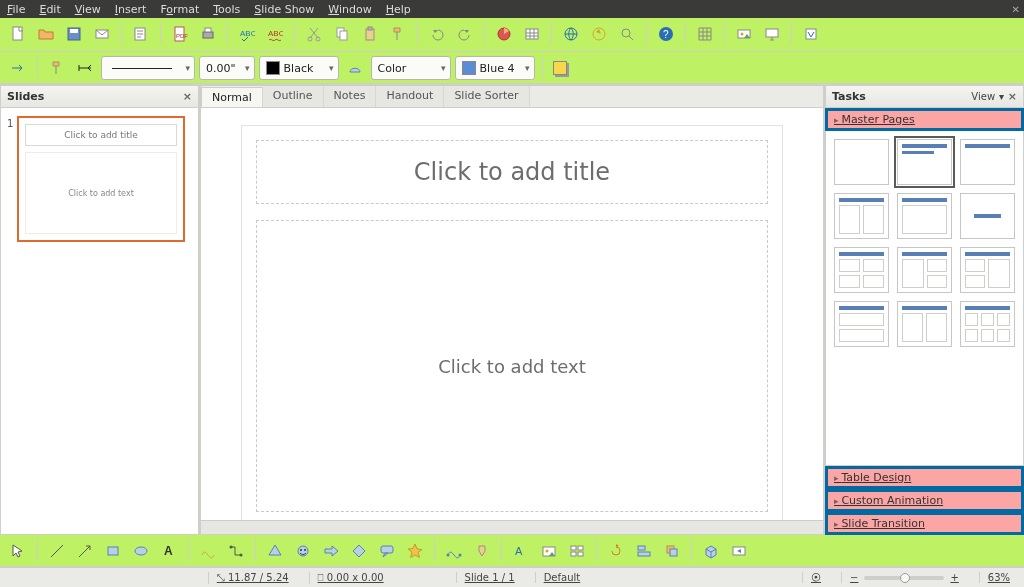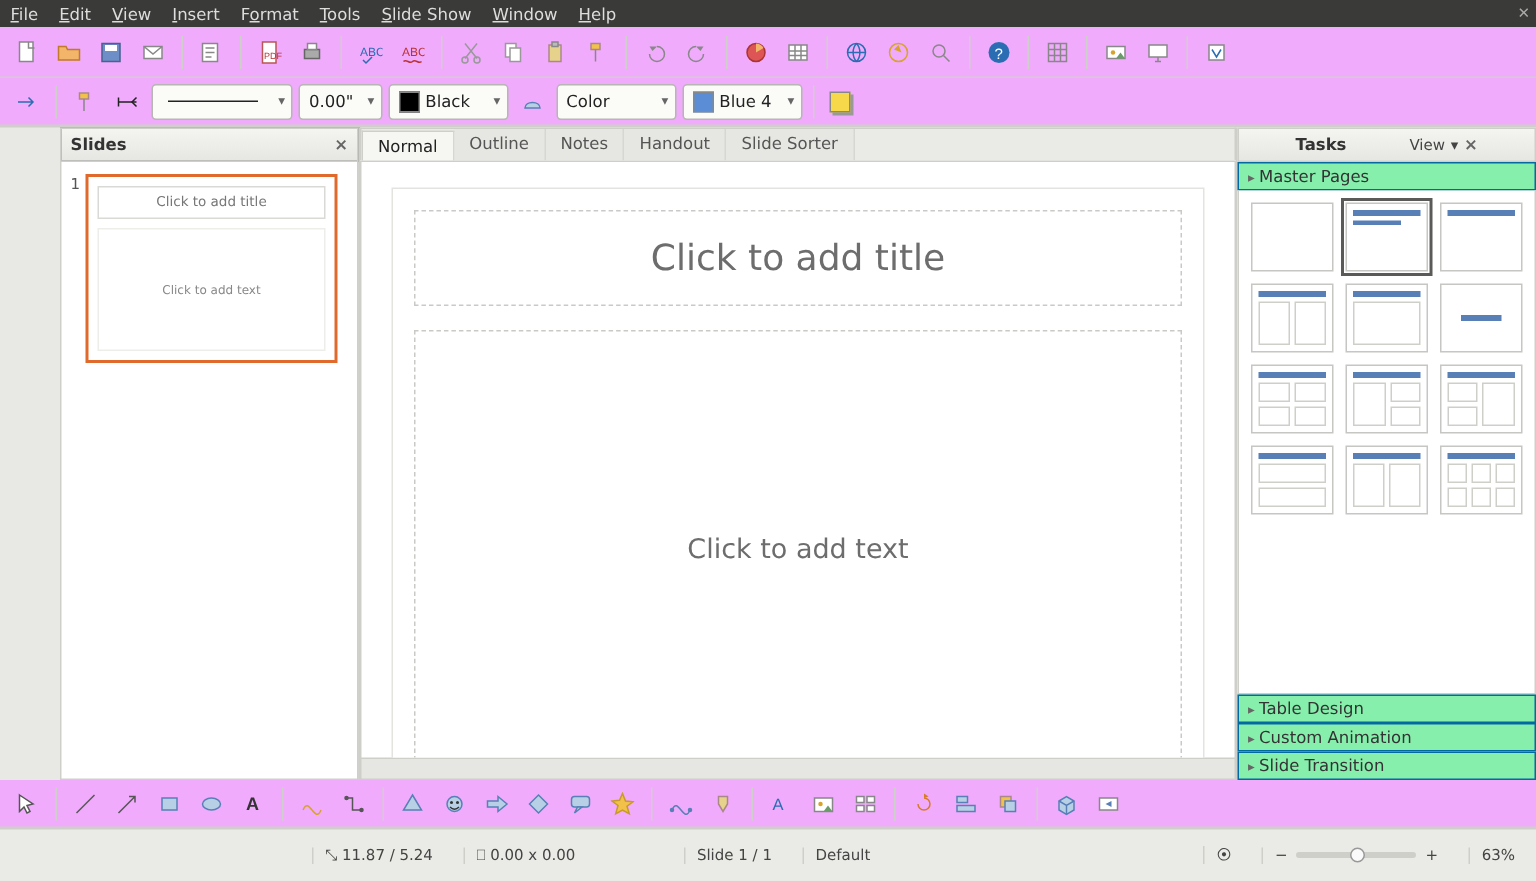--- a/index.html
+++ b/index.html
@@ -27,24 +27,24 @@
   .menubar .menu-item {
     padding: 1px 7px;
     cursor: default;
   }
   .menubar .menu-item u { text-decoration: underline; }
   .menubar .spacer { flex: 1; }
   .win-ctrl { color:#aaa; font-size:10px; padding:0 4px; }
 
   
   .toolbar {
-    background: #f0abfc;
+    background: #bef264;
     border-bottom: 1px solid #cfcfca;
     display: flex;
-    align-items: center;
+    align-items: flex-start;
     gap: 4px;
     padding: 4px 6px;
     height: 34px;
   }
   .tbtn {
     width: 24px; height: 24px;
     border: 1px solid transparent;
     border-radius: 3px;
     display: inline-flex;
     align-items: center;
@@ -113,21 +113,20 @@
   }
   .close-x { color:#666; font-size:11px; cursor:pointer; }
 
   
   .slides-panel {
     width:200px;
     display:flex;
     flex-direction:column;
     border-right:1px solid #cfcfca;
     background:#737373;
-    margin-left:40px;
   }
   .slides-body {
     flex:1;
     background:#fff;
     border:1px solid #cfcfca;
     border-top:none;
     overflow:auto;
     padding:8px 6px;
   }
   .thumb-wrap { display:flex; }
@@ -236,30 +235,31 @@
 
   
   .tasks-panel {
     width:200px;
     display:flex;
     flex-direction:column;
     border-left:1px solid #cfcfca;
     background:#ececea;
   }
   .tasks-title {
-    display:flex; align-items:center; justify-content:center;gap:42px;
+    display:flex; align-items:center; justify-content:space-between;gap:42px;
   }
   .tasks-view { font-weight:normal; font-size:10px; color:#444;}
   .section-head {
-    background:#86efac;
-    border:1px solid #0369a1;
+    background:#fca5a5;
+    border:3px solid #0369a1;
     padding:2px 6px;
     font-size:11px;
     color:#333;
     cursor:pointer;
+    text-decoration:underline;
   }
   .section-head::before { content:"▸ "; font-size:9px; color:#666;}
   .section-head.open::before { content:"▾ "; }
   .layouts-body {
     background:#fff;
     border:1px solid #cfcfca;
     border-top:none;
     flex:1;
     padding:8px;
     display:grid;
@@ -284,29 +284,30 @@
   .cell { flex:1; border:1px solid #cfcfca; }
   .stack { display:flex; flex-direction:column; gap:3px; flex:1;}
 
   
   .bottom-toolbar {
     height:32px;
   }
 
   
   .statusbar {
-    height:35px;
+    height:20px;
     background:#eaeae6;
     border-top:1px solid #cfcfca;
     display:flex;
     align-items:center;
     font-size:10px;
     color:#444;
     padding:0 6px;
     gap:12px;
+    text-decoration:underline;
   }
   .statusbar .sseg {
     border-left:1px solid #cfcfca;
     padding:0 8px;
   }
   .statusbar .sseg:first-child { border-left:none; padding-left:0;}
   .statusbar .flex { flex:1; }
   .zoom-slider {
     width:80px; height:4px;
     background:#cfcfca;

